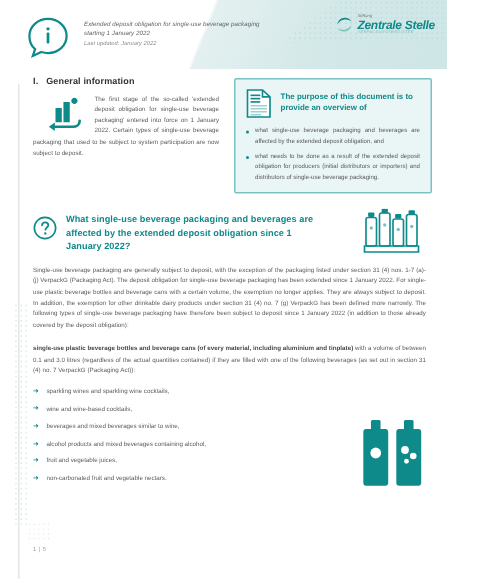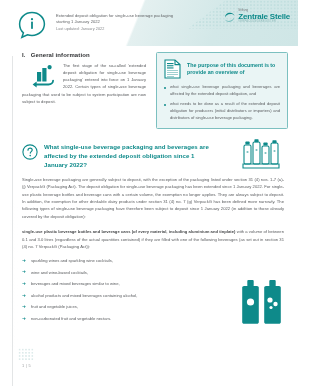--- a/index.html
+++ b/index.html
@@ -7,21 +7,21 @@
     width:298px;height:386px;
     background:#ffffff;
     font-family:"Liberation Sans", sans-serif;
     color:#55575a;
     overflow:hidden;
     position:relative;
   }
   .page{position:absolute;inset:0;background:#fff;}
 
   
-  .header{position:relative;height:46px;overflow:hidden;}
+  .header{position:relative;height:46px;overflow:hidden;font-style:italic;}
   .hdr-band{
     position:absolute;top:0;right:0;width:215px;height:46px;
     background:linear-gradient(112deg,rgba(255,255,255,0) 0%,rgba(255,255,255,0) 26%,#e4f0f0 27%,#d3e8e8 62%,#cfe6e6 100%);
     clip-path:polygon(26% 0,100% 0,100% 100%,0% 100%);
   }
   .hdr-dots{
     position:absolute;top:0;right:0;width:120px;height:46px;
     background-image:radial-gradient(#bcdcdc 0.6px,transparent 0.7px);
     background-size:3.4px 3.4px;
     opacity:.75;

